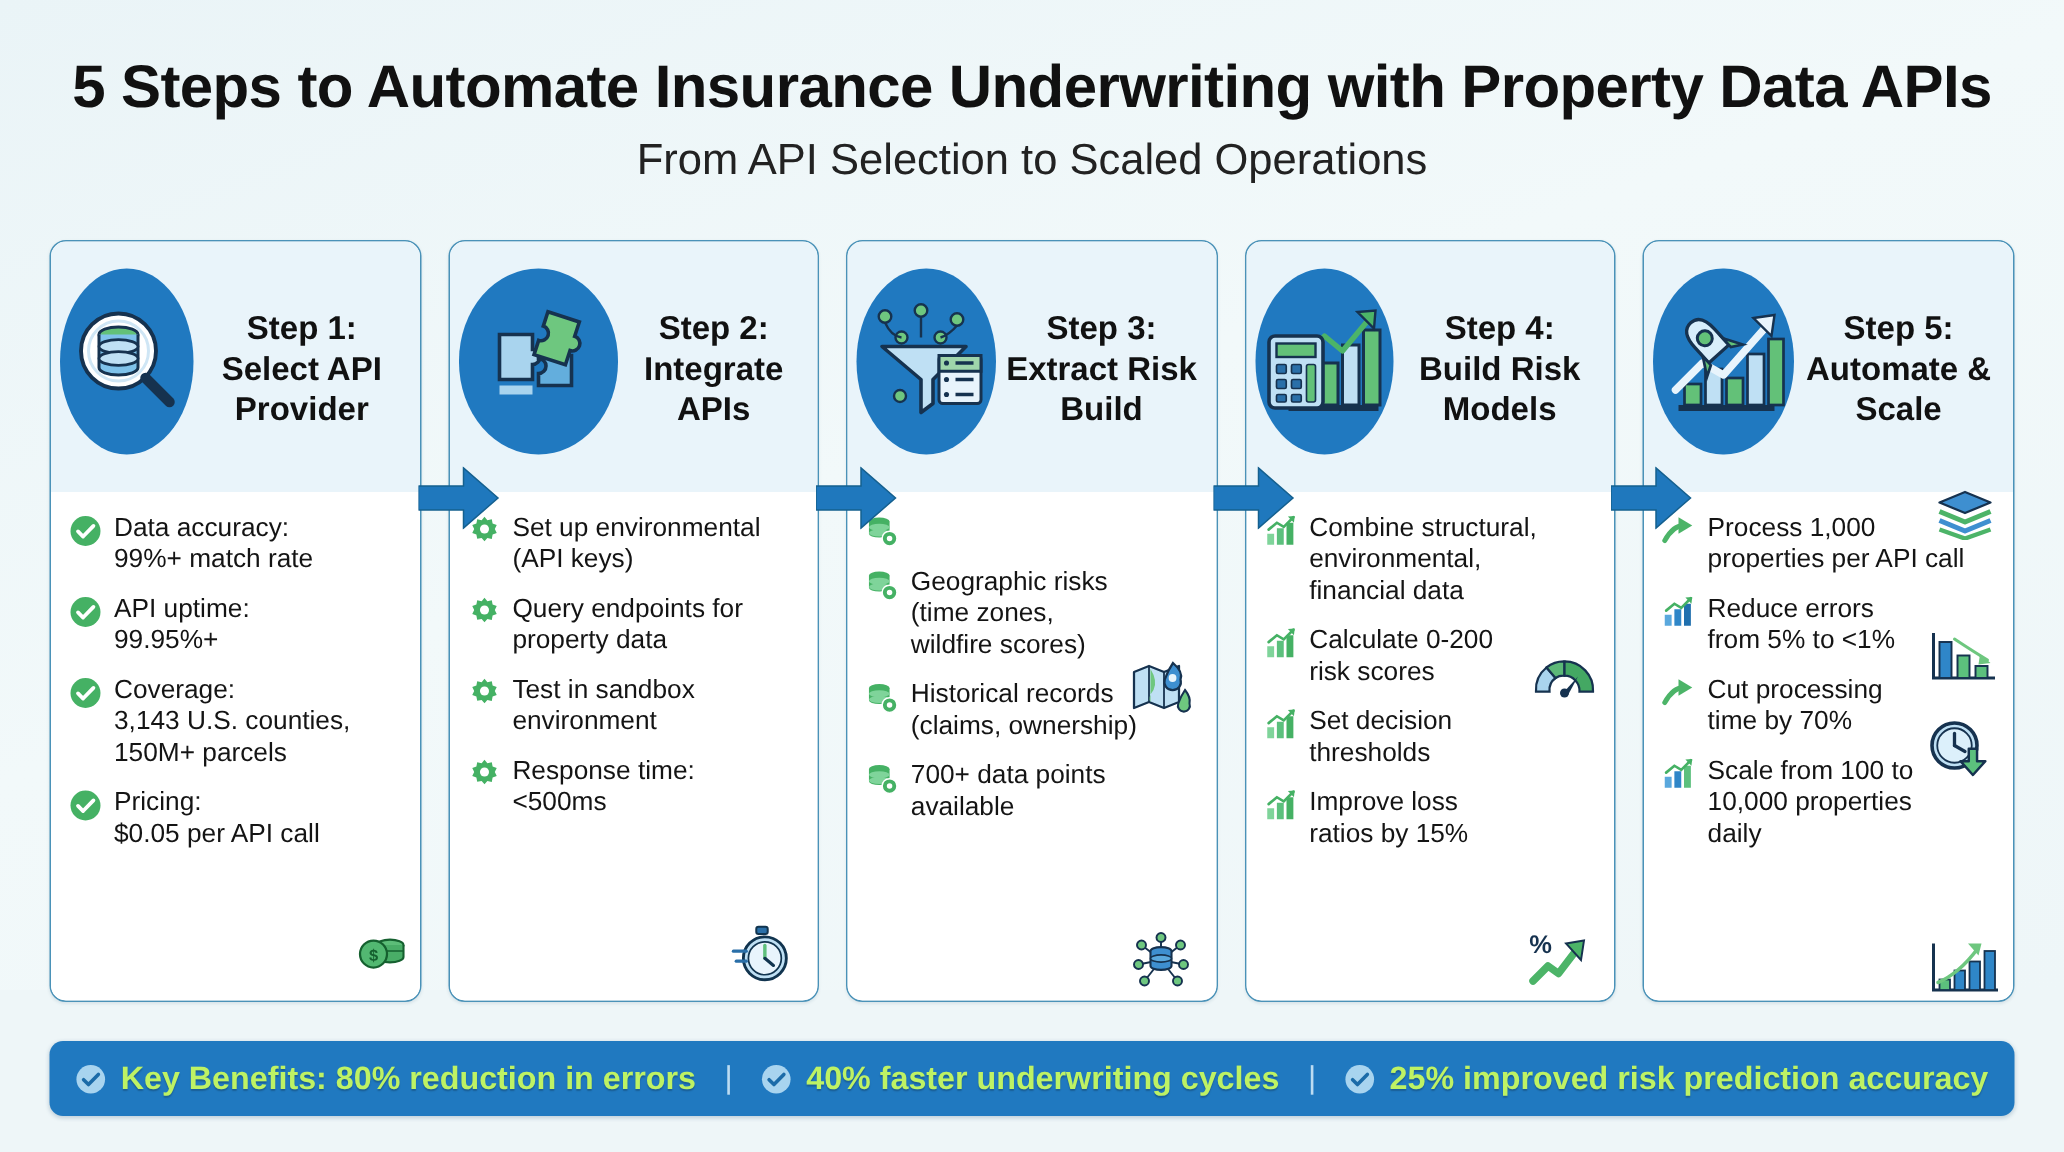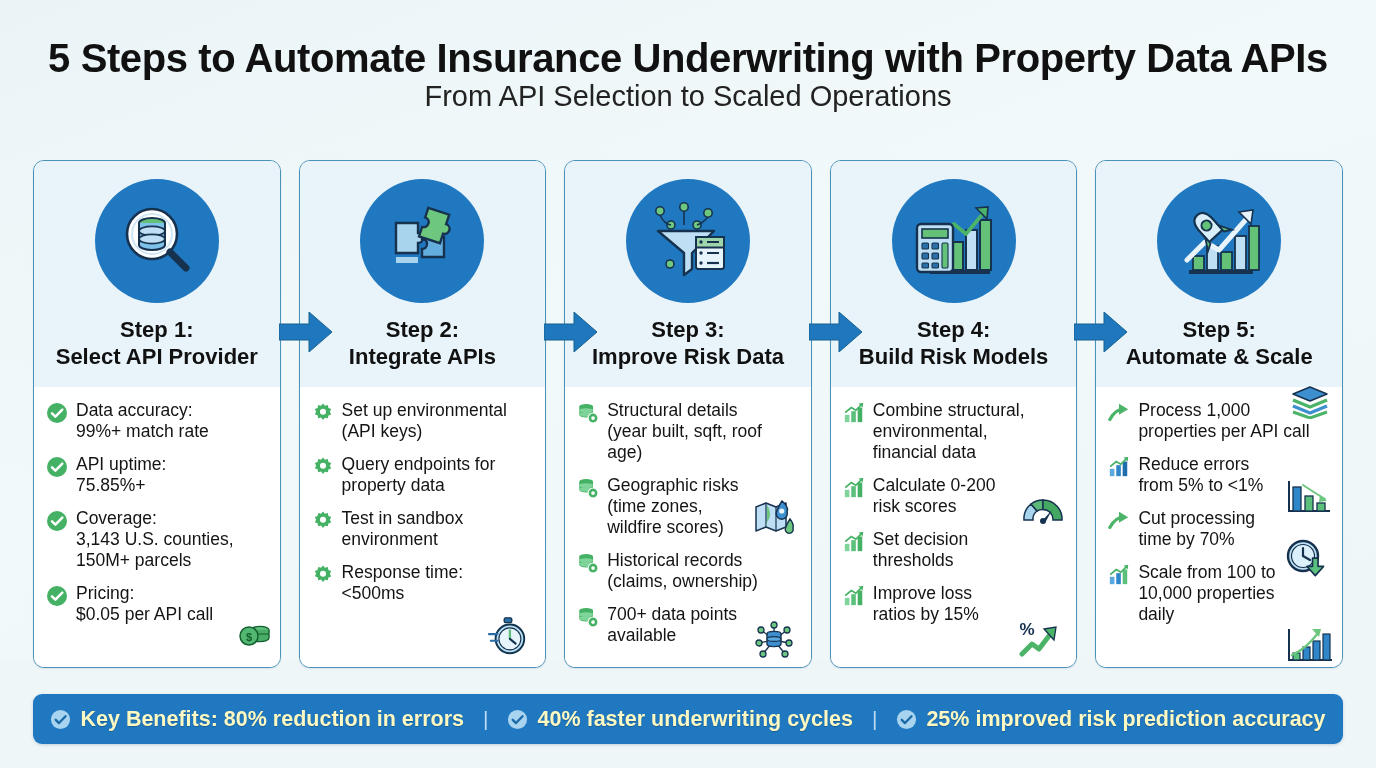--- a/index.html
+++ b/index.html
@@ -15,20 +15,21 @@
     background:linear-gradient(160deg,#eaf4f7 0%,#f2f9fa 45%,#eef6f8 100%);
   }
 
   
   .header { padding-top:36px; text-align:center; }
   .title {
     font-size:40px; font-weight:bold; color:#111; letter-spacing:-0.4px;
     line-height:1.1;
   }
   .subtitle {
+    margin-top:11px;
     font-size:29px; color:#222; font-weight:normal;
   }
 
   
   .cards {
     position:absolute; left:33px; top:160px;
     width:1310px; height:508px;
     display:flex; gap:18px;
   }
   .card {
@@ -37,21 +38,21 @@
     background:#ffffff;
     border:1.6px solid #4a92b8;
     border-radius:11px;
     overflow:hidden;
     display:flex; flex-direction:column;
     box-shadow:0 1px 2px rgba(30,80,110,.10);
   }
   .card-head {
     background:#e9f4fa;
     padding:18px 6px 12px;
-    display:flex; flex-direction:column; align-items:center;
+    display:flex; flex-direction:row; align-items:center;
     flex:0 0 auto;
   }
   .icon-circle {
     width:124px; height:124px; border-radius:50%;
     background:#2079c0;
     display:flex; align-items:center; justify-content:center;
     margin-bottom:13px;
   }
   .icon-circle svg { display:block; }
   .step-title {
@@ -95,21 +96,21 @@
     background:#2079c0;
     border-radius:9px;
     display:flex; align-items:center; justify-content:center;
     gap:14px;
     box-shadow:0 1px 3px rgba(20,70,110,.22);
   }
   .fitem { display:flex; align-items:center; gap:9px; }
   .fcheck { width:21px; height:21px; flex:0 0 auto; }
   .fcheck svg { display:block; }
   .ftext {
-    color:#fef9c3; font-size:21.5px; font-weight:bold; white-space:nowrap;
+    color:#bef264; font-size:21.5px; font-weight:bold; white-space:nowrap;
     text-shadow:0 1px 1px rgba(0,0,0,.22);
   }
   .fsep { color:#bcdcf2; font-size:21px; font-weight:normal; padding:0 5px; }
 </style>
 </head>
 <body>
 
 <div class="page">
 
   <div class="header">
@@ -149,21 +150,21 @@
         </div>
 
         <div class="bullet">
           <span class="bullet-ico">
             <svg width="22" height="22" viewBox="0 0 22 22">
                 <circle cx="11" cy="11" r="10" fill="#45b164"></circle>
                 <path d="M6 11.3 l3.4 3.4 L16.3 7.6" stroke="#fff" stroke-width="2.5" fill="none" stroke-linecap="round" stroke-linejoin="round"></path>
               </svg>
           </span>
           <span class="bullet-txt">API uptime:
-75.85%+</span>
+99.95%+</span>
         </div>
 
         <div class="bullet">
           <span class="bullet-ico">
             <svg width="22" height="22" viewBox="0 0 22 22">
                 <circle cx="11" cy="11" r="10" fill="#45b164"></circle>
                 <path d="M6 11.3 l3.4 3.4 L16.3 7.6" stroke="#fff" stroke-width="2.5" fill="none" stroke-linecap="round" stroke-linejoin="round"></path>
               </svg>
           </span>
           <span class="bullet-txt">Coverage:
@@ -287,37 +288,35 @@
             <circle cx="57" cy="45" r="1.7" fill="#16324f"></circle>
             <line x1="63" y1="45" x2="75" y2="45" stroke="#16324f" stroke-width="2.2"></line>
             <circle cx="57" cy="56" r="1.7" fill="#16324f"></circle>
             <line x1="63" y1="56" x2="75" y2="56" stroke="#16324f" stroke-width="2.2"></line>
             <circle cx="57" cy="66" r="1.7" fill="#16324f"></circle>
             <line x1="63" y1="66" x2="75" y2="66" stroke="#16324f" stroke-width="2.2"></line>
             <circle cx="26" cy="67" r="4" fill="#6ec77f" stroke="#16324f" stroke-width="1.6"></circle>
           </svg>
         </div>
         <div class="step-title">Step 3:
-Improve Risk Data</div>
+Extract Risk Build</div>
       </div>
       <div class="card-body">
 
         <div class="bullet">
           <span class="bullet-ico">
             <svg width="22" height="22" viewBox="0 0 24 24">
                 <ellipse cx="10" cy="5" rx="7.5" ry="2.8" fill="#45b164"></ellipse>
                 <path d="M2.5 5v9a7.5 2.8 0 0 0 15 0V5" fill="#45b164"></path>
                 <ellipse cx="10" cy="9.3" rx="7.5" ry="2.6" fill="#7fd49a"></ellipse>
                 <ellipse cx="10" cy="13.4" rx="7.5" ry="2.6" fill="#7fd49a"></ellipse>
                 <circle cx="17.5" cy="17.5" r="5.4" fill="#45b164" stroke="#fff" stroke-width="1.1"></circle>
                 <circle cx="17.5" cy="17.5" r="2" fill="#fff"></circle>
               </svg>
           </span>
-          <span class="bullet-txt">Structural details
-(year built, sqft, roof age)</span>
         </div>
 
         <div class="bullet">
           <span class="bullet-ico">
             <svg width="22" height="22" viewBox="0 0 24 24">
                 <ellipse cx="10" cy="5" rx="7.5" ry="2.8" fill="#45b164"></ellipse>
                 <path d="M2.5 5v9a7.5 2.8 0 0 0 15 0V5" fill="#45b164"></path>
                 <ellipse cx="10" cy="9.3" rx="7.5" ry="2.6" fill="#7fd49a"></ellipse>
                 <ellipse cx="10" cy="13.4" rx="7.5" ry="2.6" fill="#7fd49a"></ellipse>
                 <circle cx="17.5" cy="17.5" r="5.4" fill="#45b164" stroke="#fff" stroke-width="1.1"></circle>

